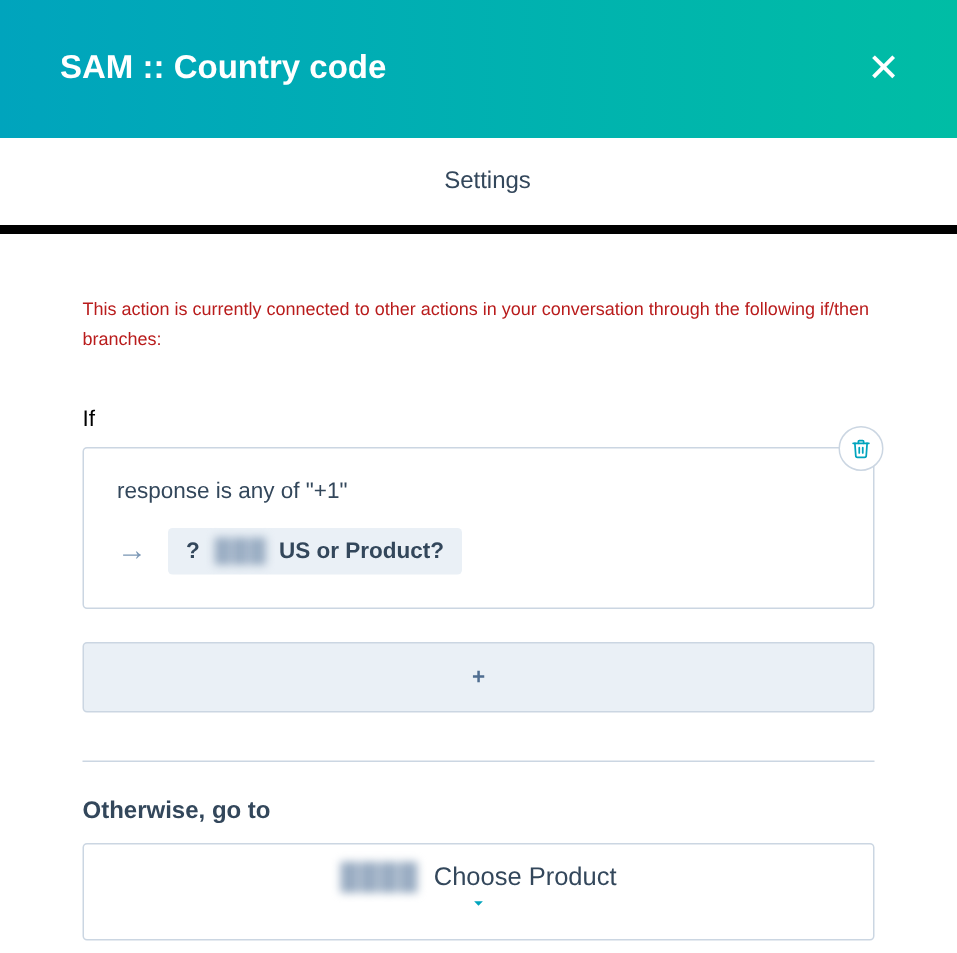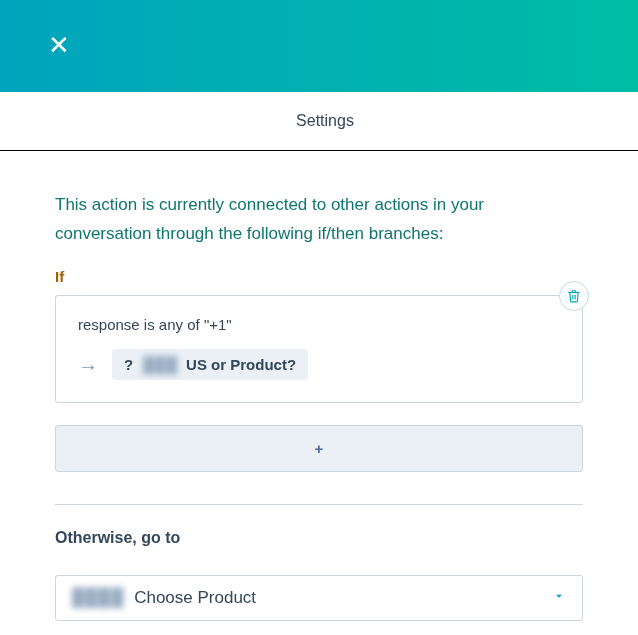--- a/index.html
+++ b/index.html
@@ -25,21 +25,21 @@
     .close-btn {
       color: #fff;
       font-size: 26px;
       font-weight: 300;
       cursor: pointer;
       padding: 4px 8px;
       line-height: 1;
     }
     .tabs {
       display: flex;
-      border-bottom: 1px solid #000000;
+      border-bottom: 6px solid #000000;
       padding-left: 12px;
     }
     .tab {
       flex: 1;
       text-align: center;
       padding: 20px 0;
       font-size: 16px;
       color: #33475b;
       cursor: pointer;
       position: relative;
@@ -53,29 +53,29 @@
       bottom: -1px;
       left: 0;
       right: 0;
       height: 4px;
       background: #33475b;
     }
     .content {
       padding: 40px 55px 0 55px;
     }
     .description {
-      color: #0f766e;
-      font-size: 17px;
+      color: #b91c1c;
+      font-size: 12px;
       line-height: 1.7;
-      margin-bottom: 19px;
+      margin-bottom: 34px;
     }
     .branch-label {
-      font-weight: 700;
-      font-size: 15px;
-      color: #a16207;
+      font-weight: 400;
+      font-size: 15px;
+      color: #000000;
       margin-bottom: 10px;
     }
     .branch-box {
       position: relative;
     }
     .branch-card {
       border: 1px solid #cbd6e2;
       border-radius: 3px;
       padding: 20px 22px 22px 22px;
       margin-bottom: 22px;
@@ -151,46 +151,48 @@
     }
     .divider {
       border: none;
       border-top: 1px solid #cbd6e2;
       margin: 32px 0 24px 0;
     }
     .otherwise-label {
       font-weight: 700;
       font-size: 16px;
       color: #33475b;
-      margin-bottom: 28px;
+      margin-bottom: 12px;
     }
     .select-box {
       border: 1px solid #cbd6e2;
       border-radius: 3px;
       padding: 12px 16px;
       display: flex;
       align-items: center;
       justify-content: space-between;
       cursor: pointer;
+      flex-direction: column;
     }
     .select-content {
       display: flex;
       align-items: center;
       gap: 10px;
       font-size: 17px;
       color: #33475b;
     }
     .caret-icon {
       color: #00a4bd;
     }
   </style>
 </head>
 <body>
 
 <div class="header">
+  <div class="header-title">SAM :: Country code</div>
   <div class="close-btn">
     <span>✕</span>
   </div>
 </div>
 
 <div class="tabs">
   <div class="tab">Settings</div>
 </div>
 
 <div class="content">

